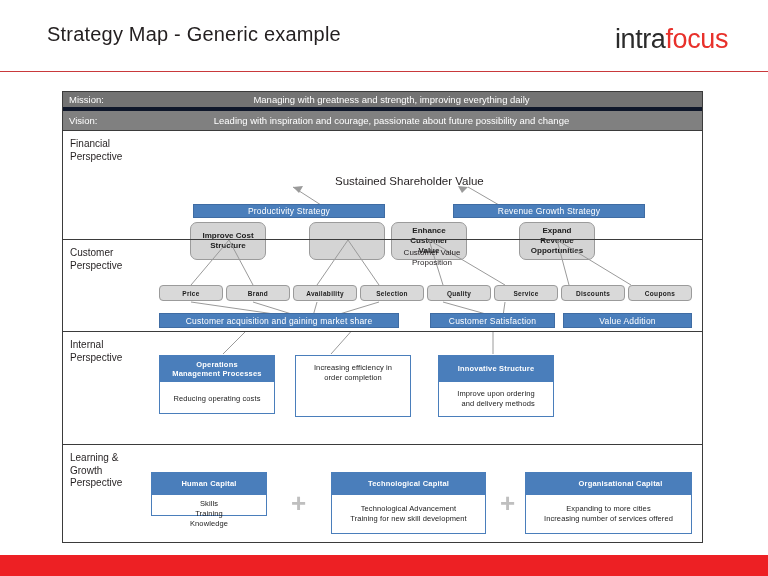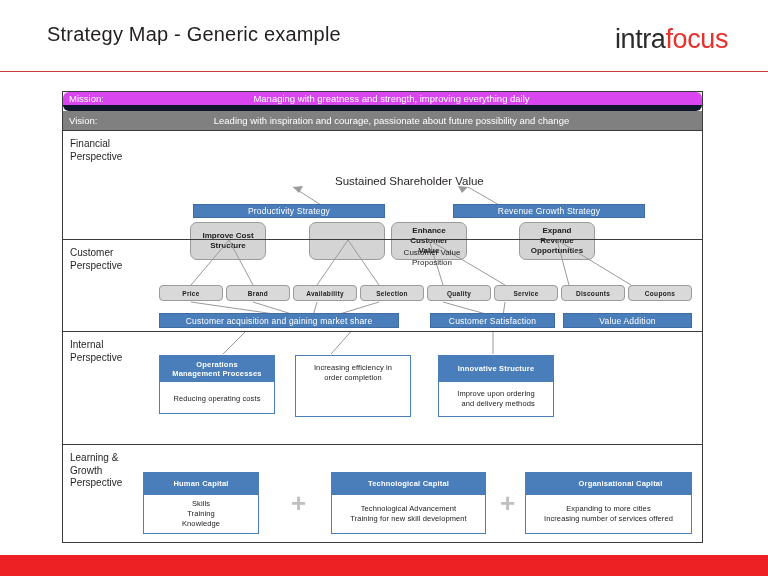--- a/index.html
+++ b/index.html
@@ -29,21 +29,21 @@
   
   .map{
     position:absolute;left:62px;top:91px;width:641px;height:452px;
     border:1px solid #3b3b3b;background:#fff;box-sizing:border-box;
   }
   .bar-mission,.bar-vision{
     position:relative;height:19px;box-sizing:border-box;
     display:flex;align-items:center;
     font-size:9.5px;color:#ffffff;
   }
-  .bar-mission{background:#d946ef;border-bottom:6px solid #0f172a;border-radius:6px;}
+  .bar-mission{background:#737373;border-bottom:4px solid #0f172a;}
   .bar-vision{background:#808080;}
   .bar-label{width:78px;padding-left:6px;box-sizing:border-box;}
   .bar-text{flex:1;text-align:center;padding-right:60px;}
 
   .band{position:relative;box-sizing:border-box;border-top:1px solid #3b3b3b;}
   .band:first-of-type{border-top:none;}
   .band-label{
     position:absolute;left:7px;top:7px;
     font-size:10px;color:#231f20;line-height:12.5px;
   }
@@ -282,21 +282,21 @@
     </div>
   </div>
 
   <div class="band" id="band-learning">
     <div class="band-label">
       <div>Learning &amp;</div>
       <div>Growth</div>
       <div>Perspective</div>
     </div>
 
-    <div class="card" style="left:80px;top:27px;width:116px;height:62px;">
+    <div class="card" style="left:88px;top:27px;width:116px;height:44px;">
       <div class="card-head" style="height:22px;">Human Capital</div>
       <div class="card-body" style="height:38px;">
         <div>
           <div>Skills</div>
           <div>Training</div>
           <div>Knowledge</div>
         </div>
       </div>
     </div>
 

